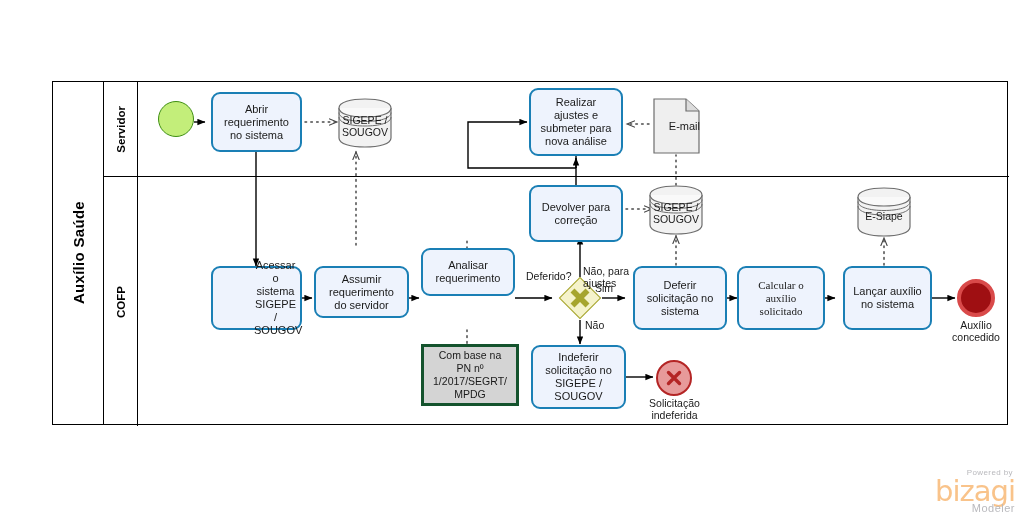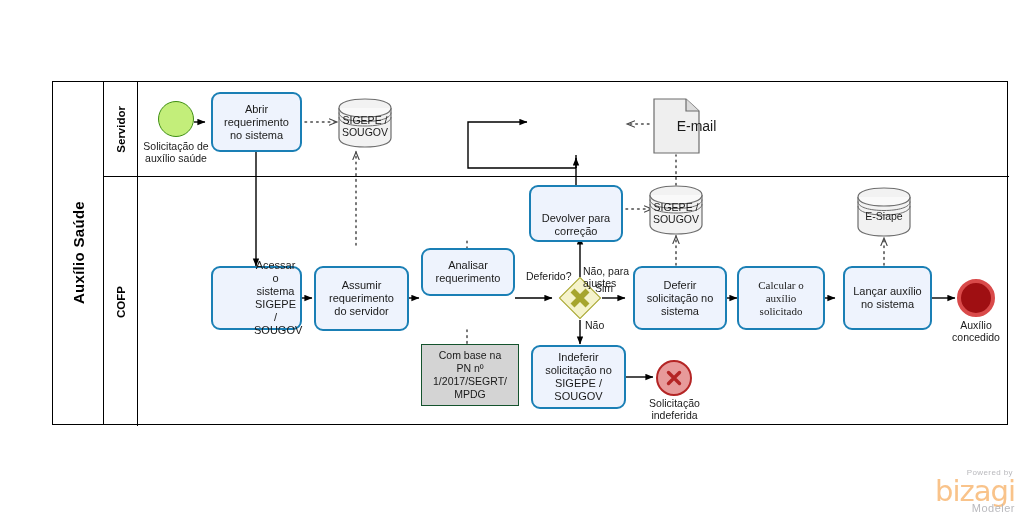--- a/index.html
+++ b/index.html
@@ -148,29 +148,28 @@
     line-height: 12px;
     color: #1a1a1a;
   }
 
   .docshape { position: absolute; }
   .doc-label {
     position: absolute;
     left: 0; width: 100%;
     top: 50%;
     transform: translateY(-48%);
-    text-align: center;
-    font-size: 14px;
-    color: #1a1a1a;
-    padding-left: 20px;
+    text-align: right;
+    font-size: 11px;
+    color: #1a1a1a;
   }
 
   .annotation {
     background: #d4d4d4;
-    border: 1px solid #14532d;
+    border: 3px solid #14532d;
     display: flex;
     align-items: center;
     justify-content: center;
     text-align: center;
     font-size: 10.5px;
     line-height: 13px;
     color: #1a1a1a;
     box-sizing: border-box;
   }
 
@@ -287,42 +286,42 @@
       <path d="M649,124 L627,124" marker-end="url(#arwo)"></path>
       <path d="M884,265 L884,238" marker-end="url(#arwo)"></path>
     </g>
 
     <g stroke="#000" stroke-width="1.4" fill="none">
       <path d="M576,168 L576,158" marker-end="url(#arw)"></path>
     </g>
   </svg>
 
   <div class="node event start" style="left:158px; top:101px; width:36px; height:36px;"></div>
-  <div class="event-label" style="left:110px; top:140px; width:132px;">
-    <span class="ml">Solicitação de<br>auxílio saúde</span>
-  </div>
 
   <div class="node task" style="left:211px; top:92px; width:91px; height:60px;">
     <span class="tx ml">Abrir<br>requerimento<br>no sistema</span>
   </div>
 
+  <div class="node task" style="left:529px; top:88px; width:94px; height:68px;">
+    <span class="tx ml">Realizar<br>ajustes e<br>submeter para<br>nova análise</span>
+  </div>
 
   <div class="node task" style="left:211px; top:266px; width:91px; height:64px;padding-left:41px;">
     <span class="tx ml">Acessar o<br>sistema<br>SIGEPE /<br>SOUGOV</span>
   </div>
 
-  <div class="node task" style="left:314px; top:266px; width:95px; height:65px;">
+  <div class="node task" style="left:314px; top:266px; width:95px; height:52px;">
     <span class="tx ml">Assumir<br>requerimento<br>do servidor</span>
   </div>
 
   <div class="node task" style="left:421px; top:248px; width:94px; height:48px;">
     <span class="tx ml">Analisar<br>requerimento</span>
   </div>
 
-  <div class="node task" style="left:529px; top:185px; width:94px; height:57px;align-items:flex-end;">
+  <div class="node task" style="left:529px; top:185px; width:94px; height:57px;">
     <span class="tx ml">Devolver para<br>correção</span>
   </div>
 
   <div class="node task" style="left:633px; top:266px; width:94px; height:64px;">
     <span class="tx ml">Deferir<br>solicitação no<br>sistema</span>
   </div>
 
   <div class="node task" style="left:737px; top:266px; width:88px; height:64px;font-family:Liberation Serif, serif;">
     <span class="tx ml">Calcular o<br>auxílio<br>solicitado</span>
   </div>

